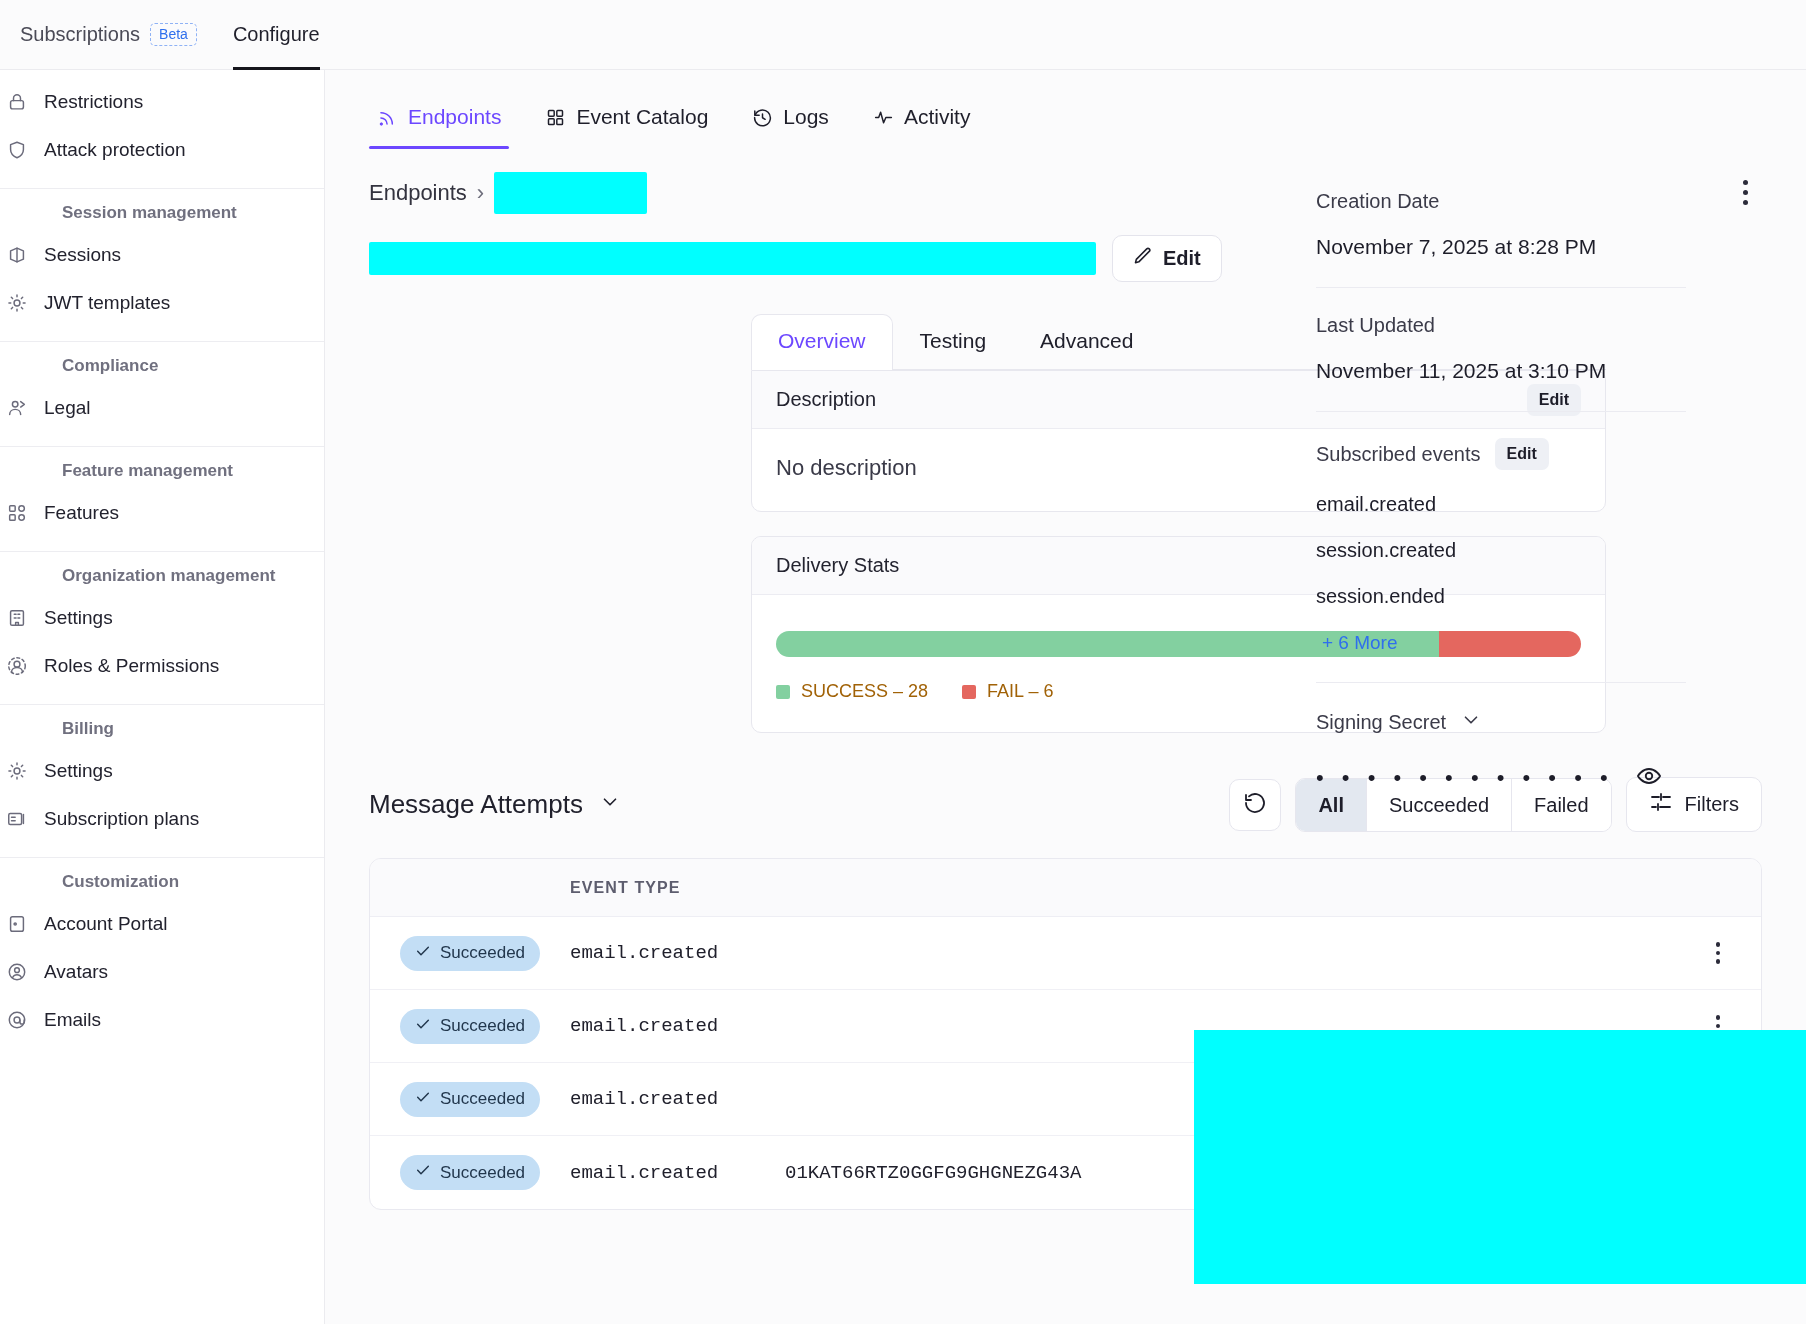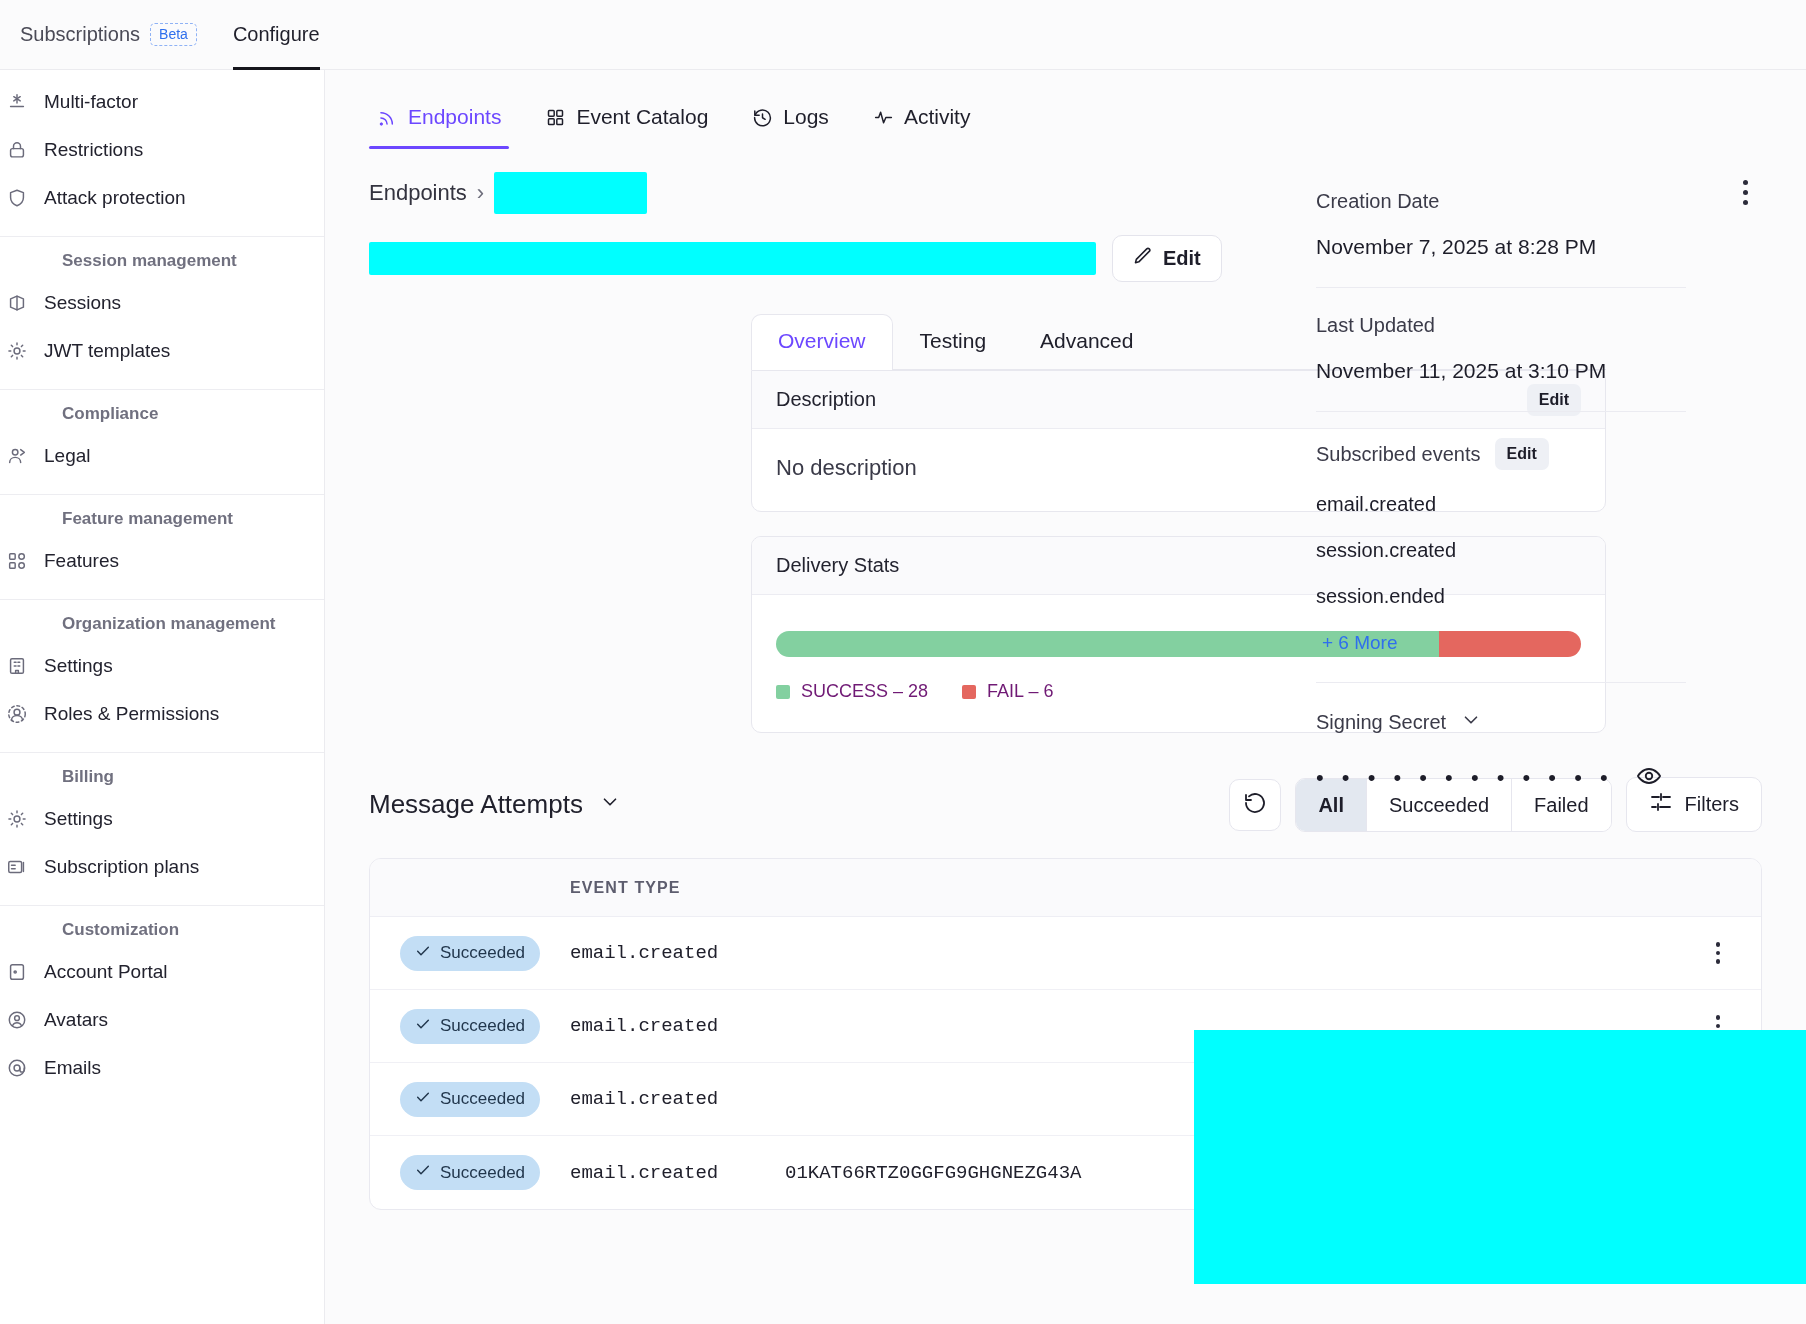--- a/index.html
+++ b/index.html
@@ -128,21 +128,21 @@
   .card-body { padding: 26px 24px 30px 24px; }
   .muted { font-size: 22px; color: #3a3a48; }
 
   .bar {
     height: 26px; border-radius: 13px; overflow: hidden; display: flex;
     margin: 10px 0 24px 0;
   }
   .bar .seg-s { background: #83d0a0; }
   .bar .seg-f { background: #e4675f; }
   .legend { display: flex; align-items: center; gap: 34px; }
-  .leg { display: flex; align-items: center; gap: 11px; font-size: 18px; color: #701a75; }
+  .leg { display: flex; align-items: center; gap: 11px; font-size: 18px; color: #a16207; }
   .swatch { width: 14px; height: 14px; border-radius: 2px; display: inline-block; }
 
   
   .ma-row {
     display: flex; align-items: center; justify-content: space-between;
     margin: 44px 44px 0 44px;
     gap: 48px;
   }
   .ma-title { display: flex; align-items: center; gap: 16px; font-size: 26px; color: #20202c; }
   .ma-tools { display: flex; align-items: center; gap: 14px; }
@@ -227,30 +227,20 @@
         </div>
         <div class="tb-item active dark">
           <span>Configure</span>
         </div>
       </div>
   </div>
 
   <div class="sidebar">
     <div class="sb-spacer-top"></div>
     <div id="sidebar-body">
-        <div class="sb-row">
-          <span class="ic">
-            <svg width="22" height="22" viewBox="0 0 24 24" fill="none" stroke="#6b6b7b" stroke-width="1.6" stroke-linecap="round" stroke-linejoin="round">
-              <path d="M12 4v9"></path>
-              <path d="M8.5 6.2l7 4.6M15.5 6.2l-7 4.6"></path>
-              <path d="M5 17h14"></path>
-            </svg>
-          </span>
-          <span>Multi-factor</span>
-        </div>
         <div class="sb-row">
           <span class="ic">
             <svg width="22" height="22" viewBox="0 0 24 24" fill="none" stroke="#6b6b7b" stroke-width="1.6" stroke-linecap="round" stroke-linejoin="round">
               <rect x="5" y="10.5" width="14" height="9" rx="2"></rect>
               <path d="M8.2 10.5V8a3.8 3.8 0 0 1 7.6 0v2.5"></path>
             </svg>
           </span>
           <span>Restrictions</span>
         </div>
         <div class="sb-row">

